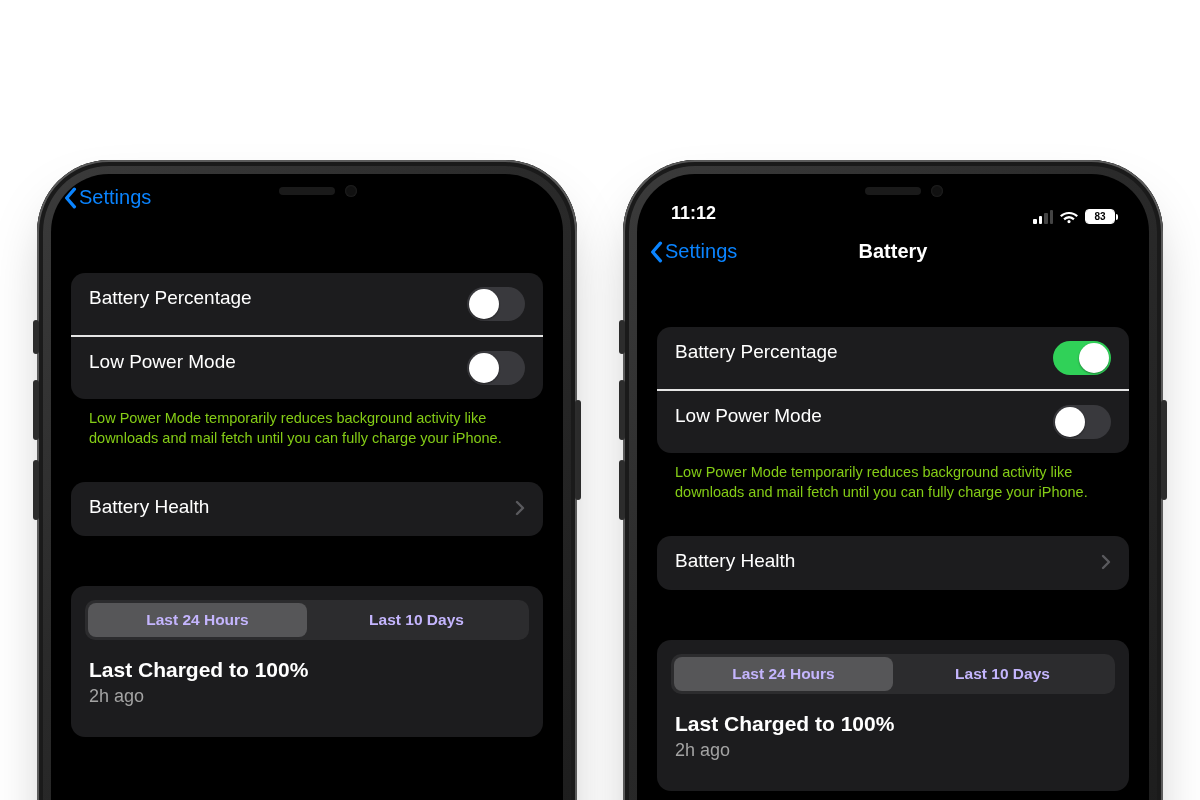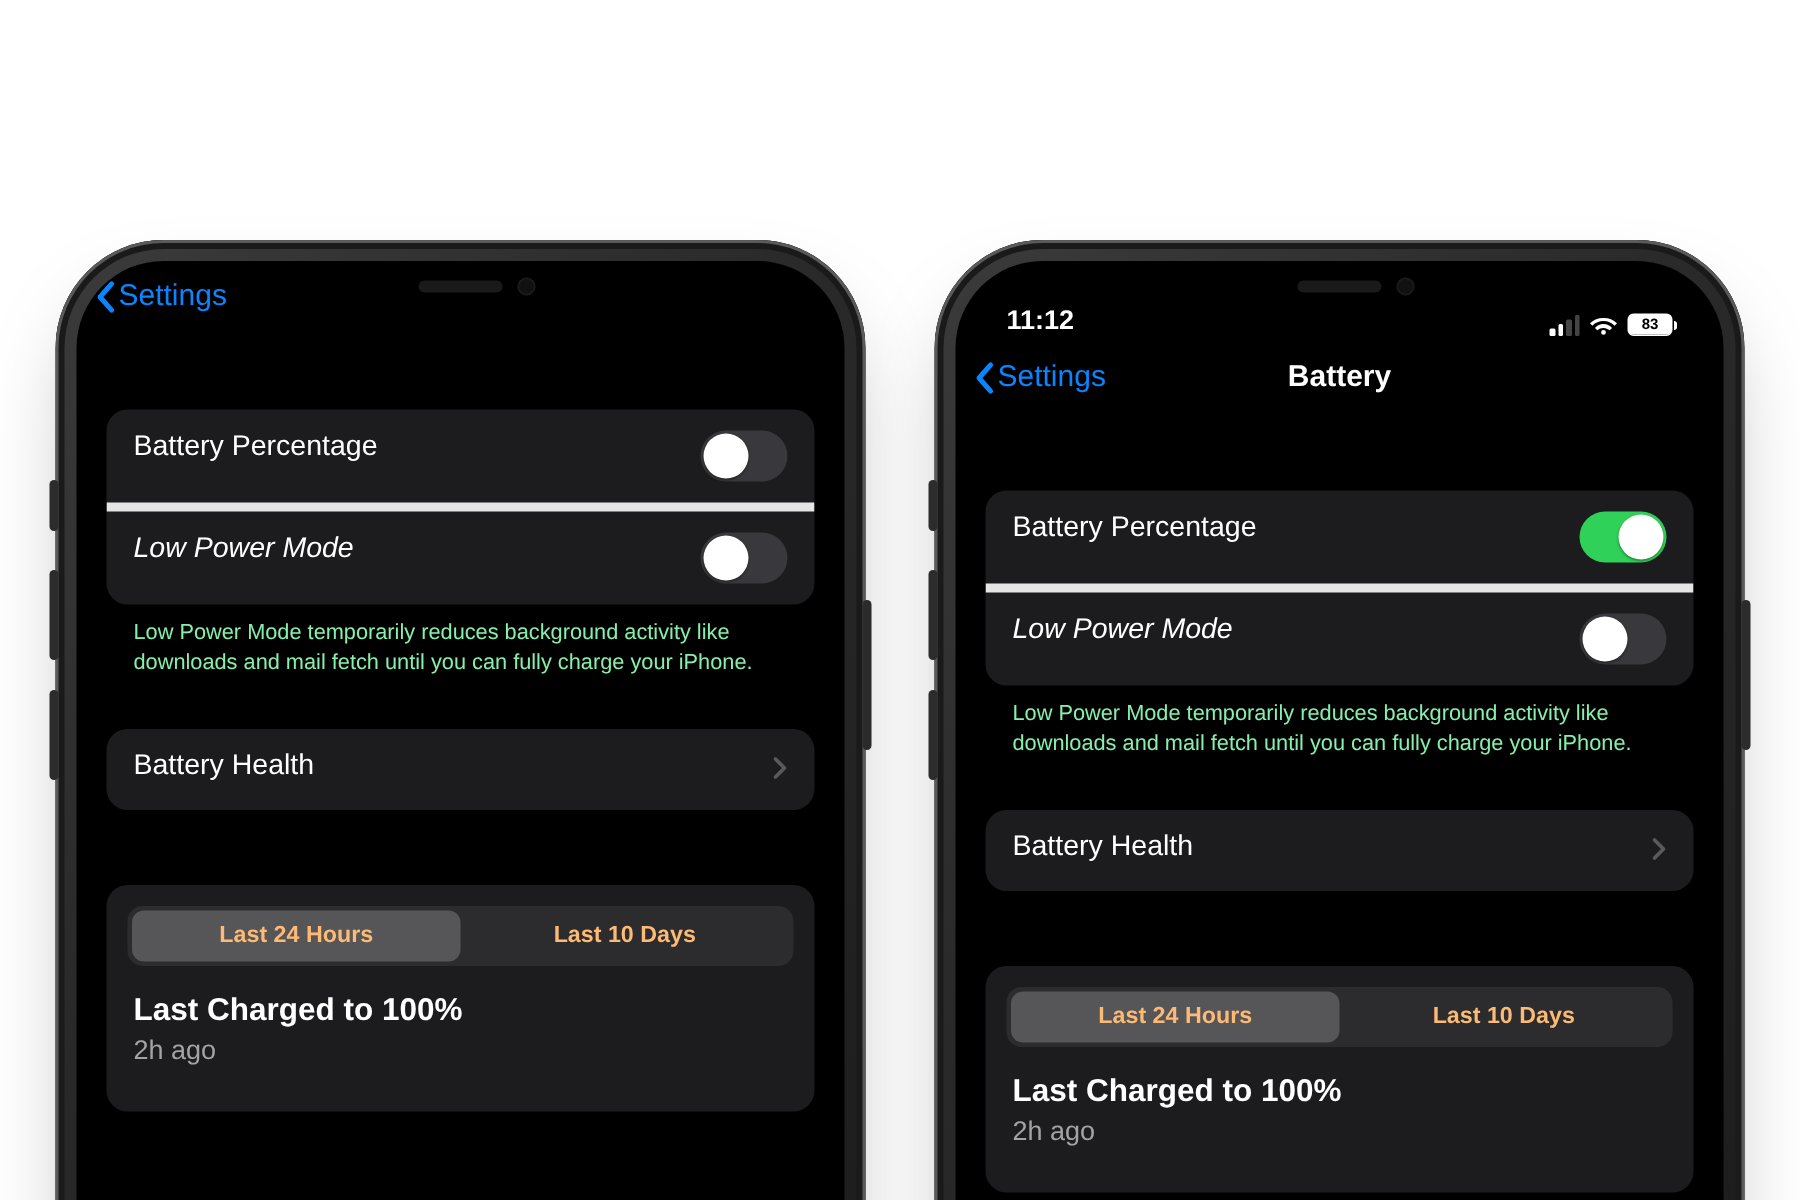--- a/index.html
+++ b/index.html
@@ -142,59 +142,59 @@
     border-radius:14px;
     overflow:hidden;
     margin-top: 46px;
   }
   .group.first { margin-top: 46px; }
   .row {
     display:flex; align-items:flex-start; justify-content:space-between;
     padding: 14px 18px;
     font-size:19px;
   }
-  .row + .row { border-top:6px solid #e5e5e5;font-style:italic; }
+  .row + .row { border-top:2px solid #e5e5e5; }
 
   
   .toggle {
     width:58px; height:34px; border-radius:17px;
     background:#39393d; position:relative;
     transition:.2s;
   }
   .toggle.on { background:#30d158; }
   .knob {
     position:absolute; top:2px; left:2px;
     width:30px; height:30px; border-radius:50%;
     background:#fff;
     box-shadow:0 1px 2px rgba(0,0,0,.4);
     transition:.2s;
   }
   .toggle.on .knob { left:26px; }
 
   .footer-note{
-    color:#86efac;
+    color:#84cc16;
     font-size:14.5px;
     line-height:1.35;
     padding: 10px 18px 0 18px;
   }
 
   .group.health { margin-top: 34px; }
   .chevron-right{
     color:#5a5a5e; font-size:22px;
   }
 
   .usage-group { margin-top: 50px; padding-bottom: 30px;}
   .seg {
     display:flex; margin:14px 14px 0 14px;
     background:#2c2c2e; border-radius:10px; padding:3px;
     font-size:15.5px; font-weight:600;
   }
   .seg-item{
     flex:1; text-align:center; padding:8px 0; border-radius:8px;
-    color:#fdba74;
+    color:#c4b5fd;
   }
   .seg-item.active{ background:#565658; }
 
   .charge-block{ padding: 18px 18px 0 18px; }
   .charge-title{ font-size:21px; font-weight:700; }
   .charge-sub{ color:#a3a3a3; font-size:18px; margin-top:4px;}
 
 </style>
 </head>
 <body>

